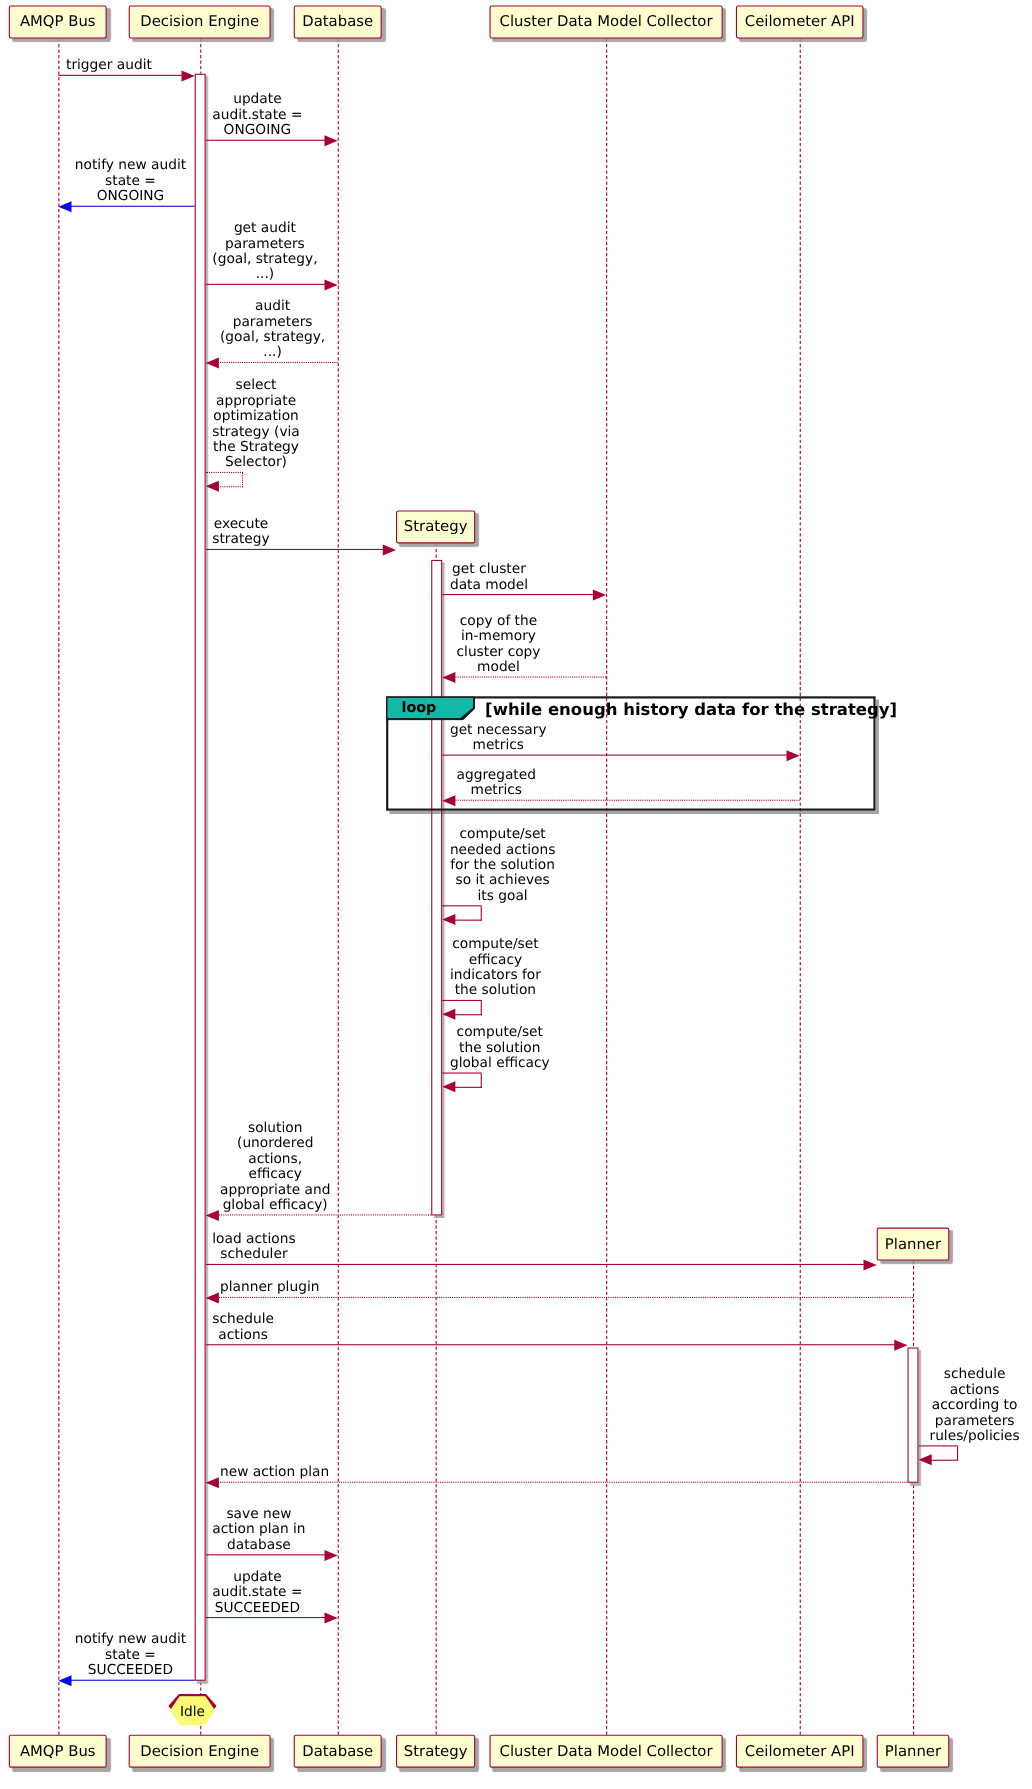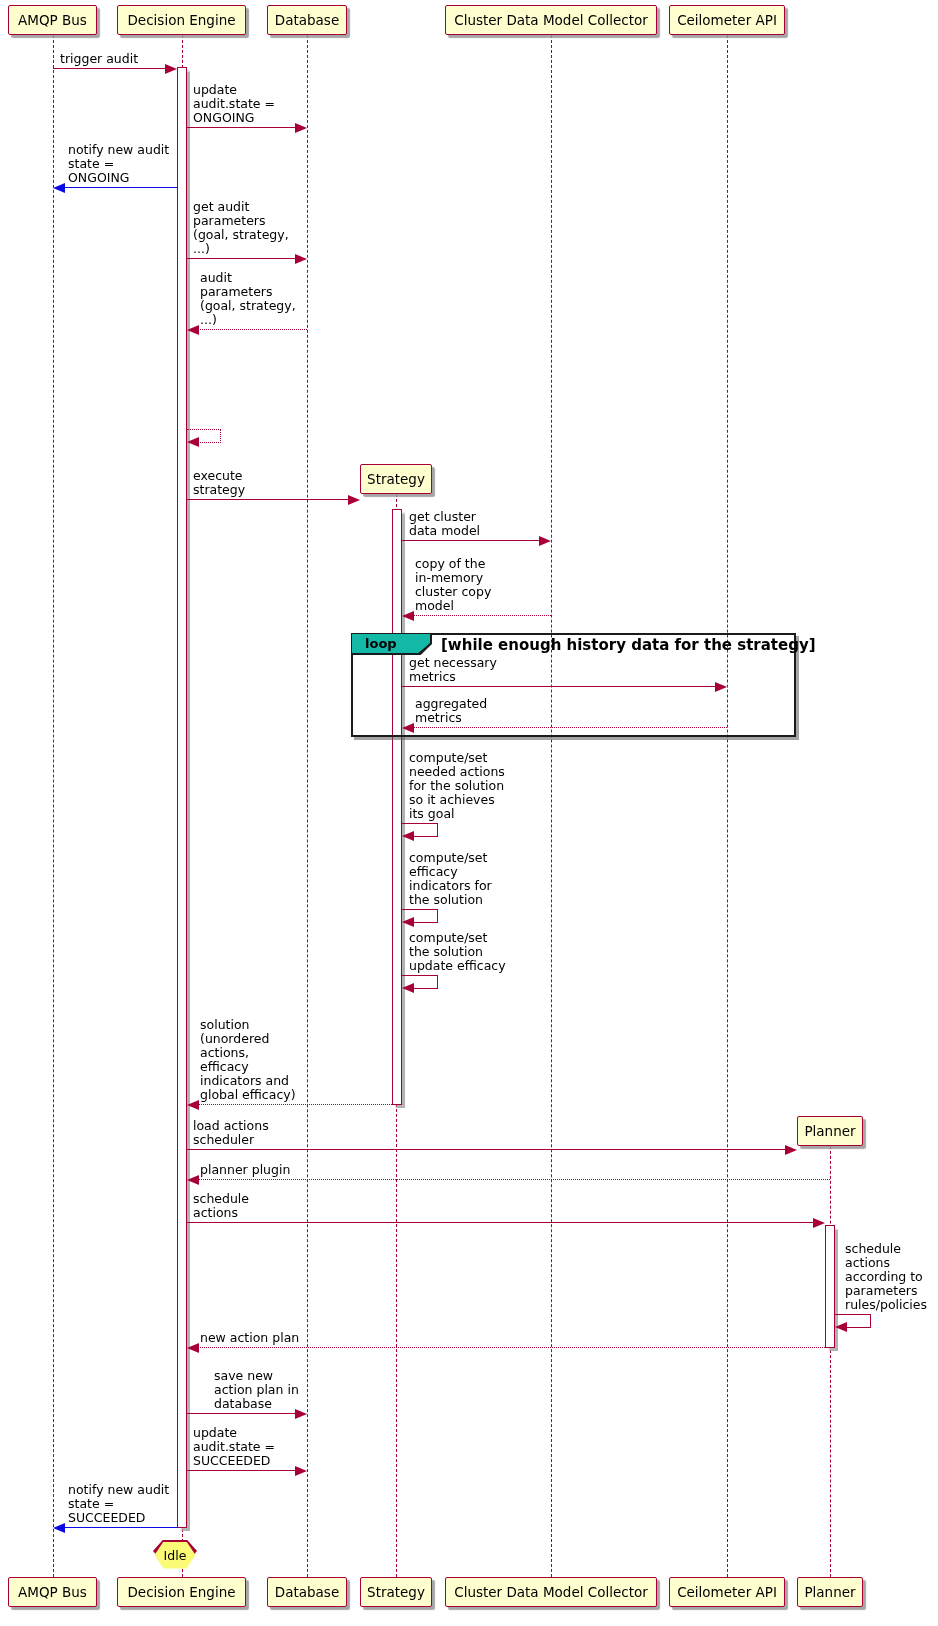--- a/index.html
+++ b/index.html
@@ -43,20 +43,21 @@
   .vseg-dotted{position:absolute;width:0;border-left:1.6px dotted #A80036;z-index:20;}
   .arrowhead{
     position:absolute;width:0;height:0;z-index:21;
     border-top:5.5px solid transparent;
     border-bottom:5.5px solid transparent;
   }
   .msg-label{
     position:absolute;z-index:22;
     font-size:12.5px;line-height:14px;
     white-space:nowrap;
+    text-align:center;
   }
   .loop-frame{
     position:absolute;
     border:2px solid #1b1b1b;
     box-shadow:3px 3px 0 rgba(90,90,90,.55);
     box-sizing:border-box;
     background:transparent;
     z-index:15;
   }
   .loop-header-outer{position:absolute;z-index:16;background:#1b1b1b;
@@ -122,20 +123,28 @@
     <div class="msg-line solid" style="left: 187px; top: 258px; width: 110px;"></div>
     <div class="arrowhead" style="top: 253.5px; left: 295px; border-left: 12px solid rgb(168, 0, 54);"></div>
     <div class="msg-label" style="left: 200px; top: 271px;">
       <div>audit</div>
       <div>parameters</div>
       <div>(goal, strategy,</div>
       <div>...)</div>
     </div>
     <div class="msg-line dotted" style="left: 197px; top: 329px; width: 110px;"></div>
     <div class="arrowhead" style="top: 324.5px; left: 187px; border-right: 12px solid rgb(168, 0, 54);"></div>
+    <div class="msg-label" style="left: 193px; top: 343px;">
+      <div>select</div>
+      <div>appropriate</div>
+      <div>optimization</div>
+      <div>strategy (via</div>
+      <div>the Strategy</div>
+      <div>Selector)</div>
+    </div>
     <div class="msg-line dotted" style="left: 187px; top: 429px; width: 34px;"></div>
     <div class="vseg-dotted" style="left: 220px; top: 430px; height: 13px;"></div>
     <div class="msg-line dotted" style="left: 197px; top: 442px; width: 24px;"></div>
     <div class="arrowhead" style="top: 436.5px; left: 187px; border-right: 12px solid rgb(168, 0, 54);"></div>
     <div class="msg-label" style="left: 193px; top: 469px;">
       <div>execute</div>
       <div>strategy</div>
     </div>
     <div class="msg-line solid" style="left: 187px; top: 499px; width: 163px;"></div>
     <div class="arrowhead" style="top: 494.5px; left: 348px; border-left: 12px solid rgb(168, 0, 54);"></div>
@@ -182,32 +191,32 @@
       <div>indicators for</div>
       <div>the solution</div>
     </div>
     <div class="msg-line solid" style="left: 402px; top: 909px; width: 36px;"></div>
     <div class="vseg-solid" style="left: 437px; top: 910px; height: 13px;"></div>
     <div class="msg-line solid" style="left: 412px; top: 922px; width: 26px;"></div>
     <div class="arrowhead" style="top: 916.5px; left: 402px; border-right: 12px solid rgb(168, 0, 54);"></div>
     <div class="msg-label" style="left: 409px; top: 931px;">
       <div>compute/set</div>
       <div>the solution</div>
-      <div>update efficacy</div>
+      <div>global efficacy</div>
     </div>
     <div class="msg-line solid" style="left: 402px; top: 975px; width: 36px;"></div>
     <div class="vseg-solid" style="left: 437px; top: 976px; height: 13px;"></div>
     <div class="msg-line solid" style="left: 412px; top: 988px; width: 26px;"></div>
     <div class="arrowhead" style="top: 982.5px; left: 402px; border-right: 12px solid rgb(168, 0, 54);"></div>
     <div class="msg-label" style="left: 200px; top: 1018px;">
       <div>solution</div>
       <div>(unordered</div>
       <div>actions,</div>
       <div>efficacy</div>
-      <div>indicators and</div>
+      <div>appropriate and</div>
       <div>global efficacy)</div>
     </div>
     <div class="msg-line dotted" style="left: 197px; top: 1104px; width: 195px;"></div>
     <div class="arrowhead" style="top: 1099.5px; left: 187px; border-right: 12px solid rgb(168, 0, 54);"></div>
     <div class="msg-label" style="left: 193px; top: 1119px;">
       <div>load actions</div>
       <div>scheduler</div>
     </div>
     <div class="msg-line solid" style="left: 187px; top: 1149px; width: 600px;"></div>
     <div class="arrowhead" style="top: 1144.5px; left: 785px; border-left: 12px solid rgb(168, 0, 54);"></div>
@@ -231,21 +240,21 @@
     </div>
     <div class="msg-line solid" style="left: 835px; top: 1314px; width: 36px;"></div>
     <div class="vseg-solid" style="left: 870px; top: 1315px; height: 13px;"></div>
     <div class="msg-line solid" style="left: 845px; top: 1327px; width: 26px;"></div>
     <div class="arrowhead" style="top: 1321.5px; left: 835px; border-right: 12px solid rgb(168, 0, 54);"></div>
     <div class="msg-label" style="left: 200px; top: 1331px;">
       <div>new action plan</div>
     </div>
     <div class="msg-line dotted" style="left: 197px; top: 1347px; width: 628px;"></div>
     <div class="arrowhead" style="top: 1342.5px; left: 187px; border-right: 12px solid rgb(168, 0, 54);"></div>
-    <div class="msg-label" style="left: 193px; top: 1369px; margin-left: 21px;">
+    <div class="msg-label" style="left: 193px; top: 1369px;">
       <div>save new</div>
       <div>action plan in</div>
       <div>database</div>
     </div>
     <div class="msg-line solid" style="left: 187px; top: 1413px; width: 110px;"></div>
     <div class="arrowhead" style="top: 1408.5px; left: 295px; border-left: 12px solid rgb(168, 0, 54);"></div>
     <div class="msg-label" style="left: 193px; top: 1426px;">
       <div>update</div>
       <div>audit.state =</div>
       <div>SUCCEEDED</div>

